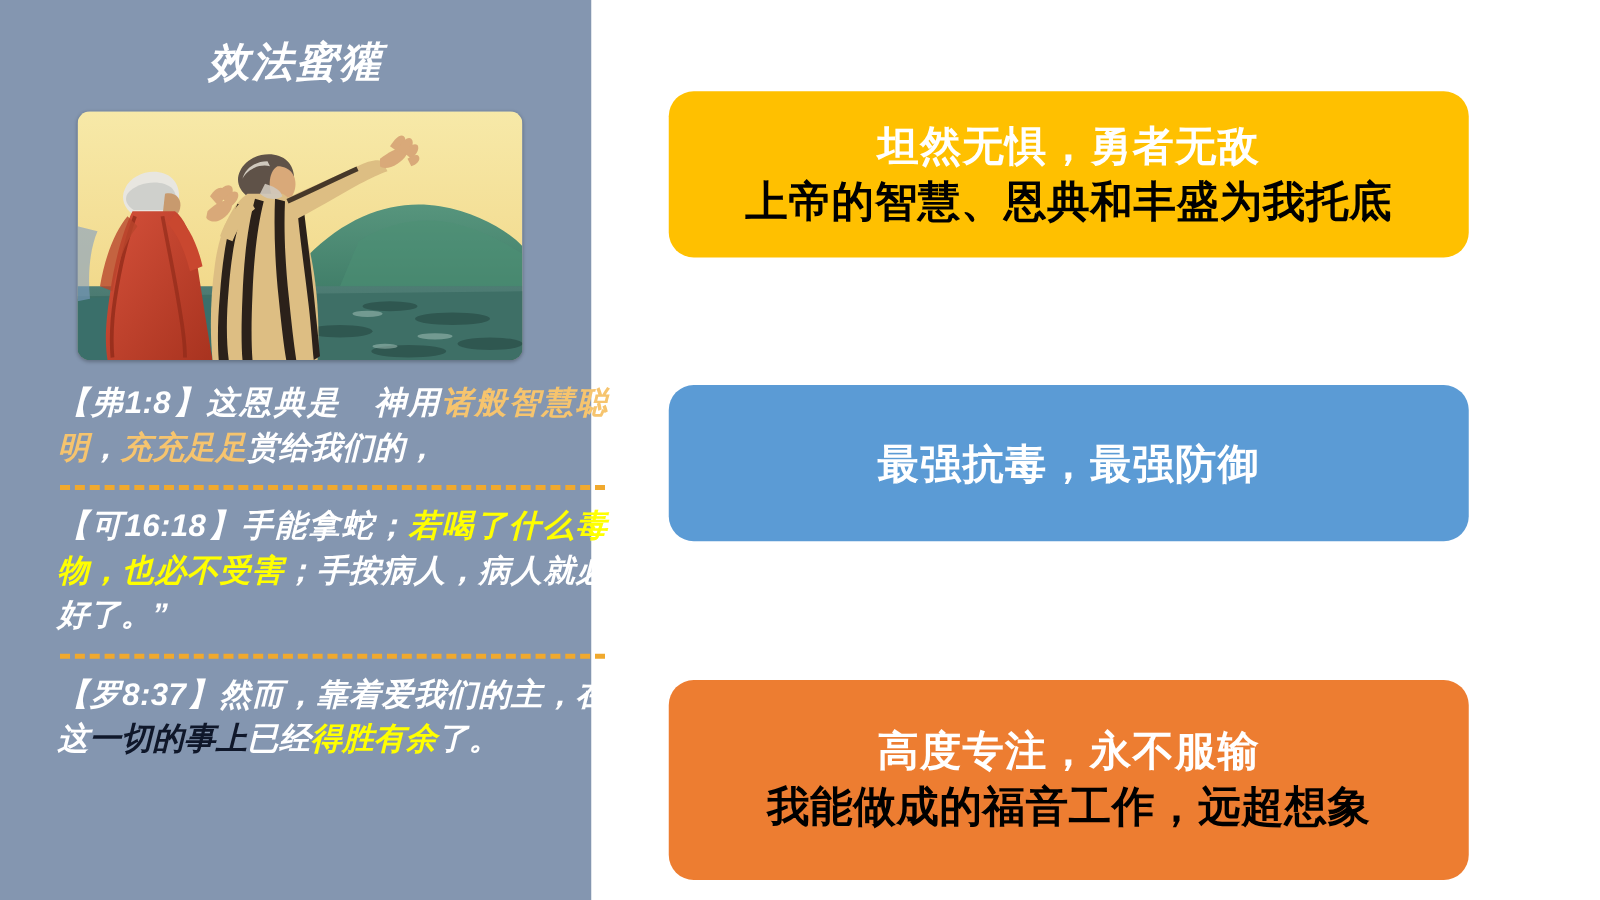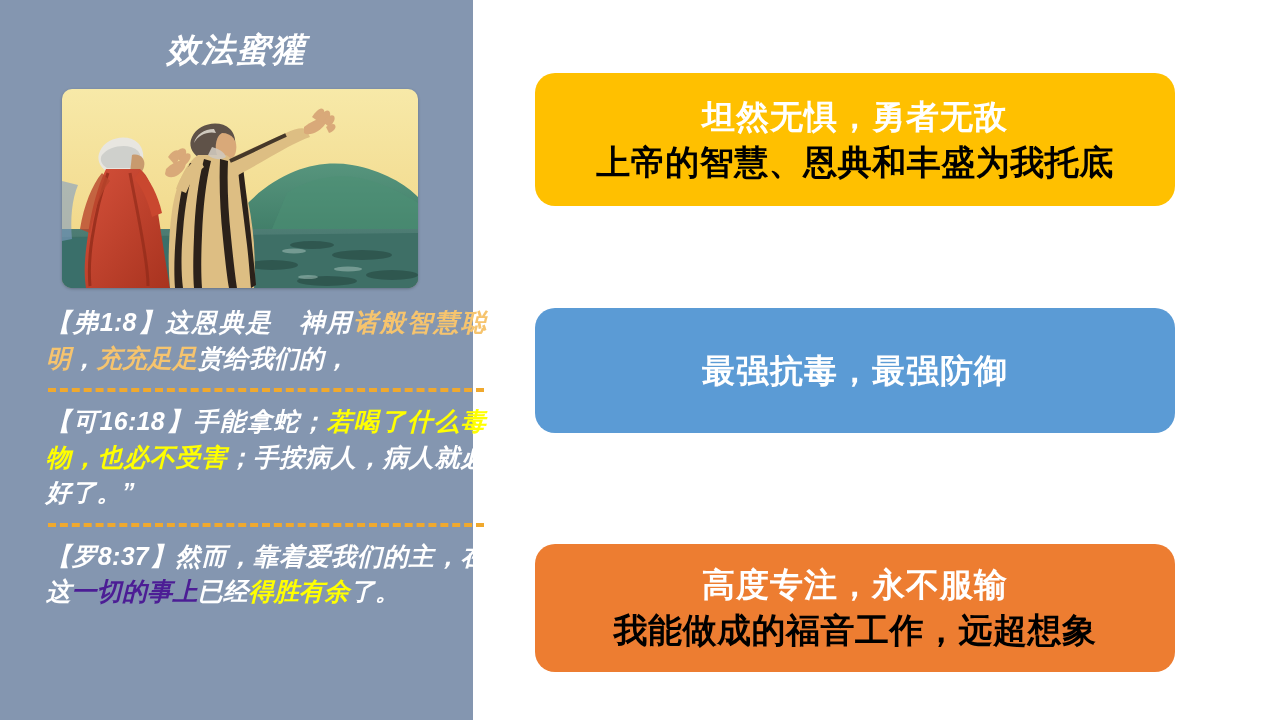--- a/index.html
+++ b/index.html
@@ -74,21 +74,21 @@
     color: #ffffff;
     font-size: 25px;
     font-weight: bold;
     line-height: 1.42;
     letter-spacing: 0.3px;
     text-align: justify;
     text-justify: inter-ideograph;
   }
   .verse .hl-orange { color: #f6c46e; }
   .verse .hl-yellow { color: #ffff00; }
-  .verse .hl-red    { color: #4c1d95; }
+  .verse .hl-red    { color: #0f172a; }
 
   .divider {
     height: 0;
     border-top: 4px dashed #f0a92e;
     margin: 12px 2px 12px 2px;
   }
   .v1 { margin-bottom: 0; }
   .v2 { margin-bottom: 0; }
   .v3 { margin-bottom: 0; }
 
@@ -126,21 +126,21 @@
     font-size: 34px;
     font-weight: bold;
     letter-spacing: 0.5px;
     line-height: 1.25;
     text-align: center;
     margin-top: 4px;
     white-space: nowrap;
   }
   #box-1 { top: 73px;  height: 133px; background: #ffc000; }
   #box-2 { top: 308px; height: 125px; background: #5b9bd5; border-radius: 20px; }
-  #box-3 { top: 544px; height: 128px; background: #ed7d31; }
+  #box-3 { top: 544px; height: 160px; background: #ed7d31; }
 </style>
 </head>
 <body>
 
 <div class="slide">
 
   <div class="sidebar">
 
     <div class="sidebar-title">效法蜜獾</div>
 

